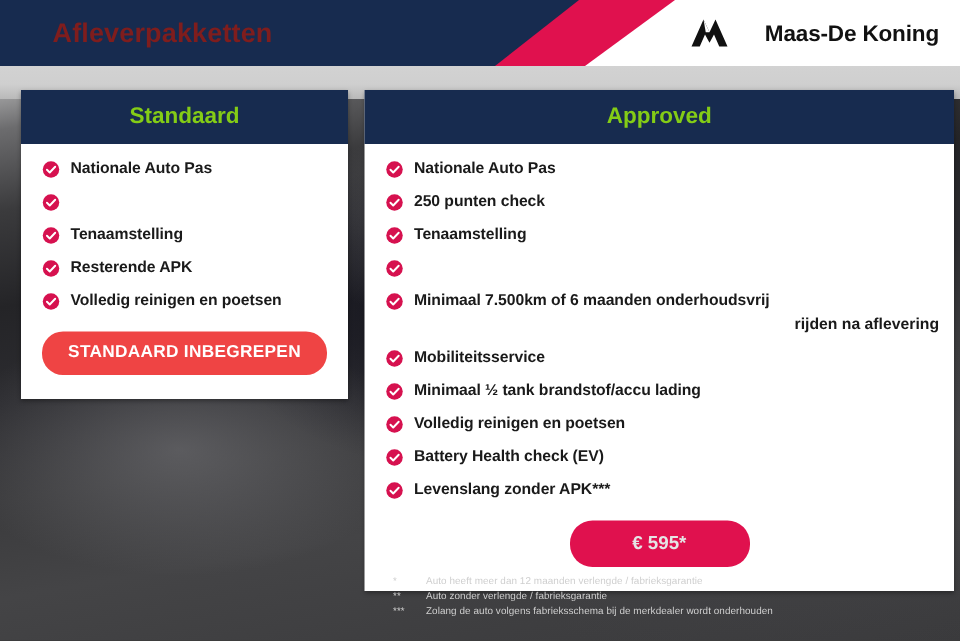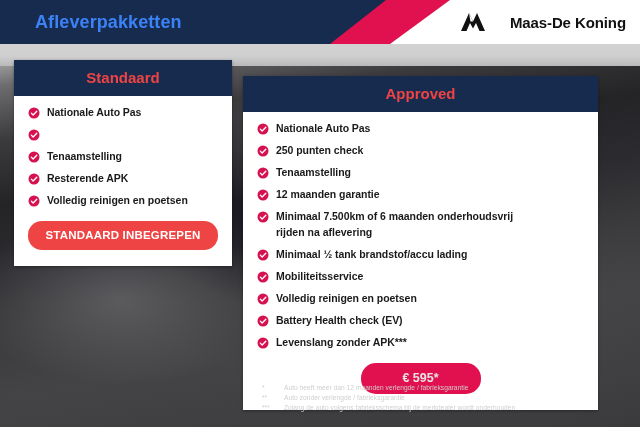--- a/index.html
+++ b/index.html
@@ -55,21 +55,21 @@
   .header-pink {
     position: absolute;
     left: 330px; top: 0; height: 44px; width: 120px;
     background: #e0114e;
     clip-path: polygon(56px 0, 120px 0, 60px 44px, 0 44px);
   }
   .header-title {
     position: absolute;
     left: 35px; top: 0; height: 44px;
     display: flex; align-items: center;
-    color: #3b82f6;
+    color: #7f1d1d;
     font-size: 18px;
     font-weight: bold;
     letter-spacing: 0.1px;
   }
   .brand {
     position: absolute;
     right: 14px; top: 0; height: 44px;
     display: flex; align-items: center; gap: 24px;
   }
   .brand-mark { width: 26px; height: 20px; display: block; }
@@ -82,29 +82,29 @@
   }
 
   
   .card {
     position: absolute;
     background: #ffffff;
     box-shadow: 0 1px 3px rgba(0,0,0,0.35);
   }
   .card-head {
     background: #172b4f;
-    color: #ef4444;
+    color: #84cc16;
     font-size: 15px;
     font-weight: bold;
     text-align: center;
     padding: 9px 4px 10px;
   }
   .card-body { padding: 9px 0 0 0; }
 
-  .feature-list { list-style: none; margin: 0; padding: 0; }
+  .feature-list { list-style: none; margin: 0; padding: 0; text-align: right; }
   .feature {
     display: flex;
     align-items: flex-start;
     gap: 7px;
     padding: 0 10px 0 14px;
     margin-bottom: 8px;
   }
   .check-icon {
     flex: none;
     width: 12px; height: 12px;
@@ -145,21 +145,21 @@
     font-weight: bold;
     letter-spacing: 0.2px;
     border-radius: 14px;
     padding: 8px 6px 9px;
     text-align: center;
     cursor: pointer;
   }
 
   
   #card-approved {
-    left: 243px; top: 76px; width: 355px;
+    left: 243px; top: 60px; width: 393px;
   }
   .price-row {
     display: flex;
     justify-content: center;
     gap: 22px;
     padding: 6px 0 16px;
   }
   .price-pill {
     border: none;
     background: #e0114e;
@@ -278,43 +278,42 @@
             <circle cx="12" cy="12" r="11" fill="#d6114f"></circle>
             <path d="M6.6 12.3 L10.3 16 L17.6 8.4" fill="none" stroke="#ffffff" stroke-width="2.6" stroke-linecap="round" stroke-linejoin="round"></path>
           </svg>
           <span class="feature-text">Tenaamstelling</span>
         </li>
         <li class="feature">
           <svg class="check-icon" viewBox="0 0 24 24">
             <circle cx="12" cy="12" r="11" fill="#d6114f"></circle>
             <path d="M6.6 12.3 L10.3 16 L17.6 8.4" fill="none" stroke="#ffffff" stroke-width="2.6" stroke-linecap="round" stroke-linejoin="round"></path>
           </svg>
-          <span class="feature-text">12 maanden garantie</span>
         </li>
         <li class="feature">
           <svg class="check-icon" viewBox="0 0 24 24">
             <circle cx="12" cy="12" r="11" fill="#d6114f"></circle>
             <path d="M6.6 12.3 L10.3 16 L17.6 8.4" fill="none" stroke="#ffffff" stroke-width="2.6" stroke-linecap="round" stroke-linejoin="round"></path>
           </svg>
           <span class="feature-text">Minimaal 7.500km of 6 maanden onderhoudsvrij</span>
         </li>
         <li class="feature-cont">rijden na aflevering</li>
         <li class="feature">
           <svg class="check-icon" viewBox="0 0 24 24">
             <circle cx="12" cy="12" r="11" fill="#d6114f"></circle>
             <path d="M6.6 12.3 L10.3 16 L17.6 8.4" fill="none" stroke="#ffffff" stroke-width="2.6" stroke-linecap="round" stroke-linejoin="round"></path>
           </svg>
+          <span class="feature-text">Mobiliteitsservice</span>
+        </li>
+        <li class="feature">
+          <svg class="check-icon" viewBox="0 0 24 24">
+            <circle cx="12" cy="12" r="11" fill="#d6114f"></circle>
+            <path d="M6.6 12.3 L10.3 16 L17.6 8.4" fill="none" stroke="#ffffff" stroke-width="2.6" stroke-linecap="round" stroke-linejoin="round"></path>
+          </svg>
           <span class="feature-text">Minimaal ½ tank brandstof/accu lading</span>
-        </li>
-        <li class="feature">
-          <svg class="check-icon" viewBox="0 0 24 24">
-            <circle cx="12" cy="12" r="11" fill="#d6114f"></circle>
-            <path d="M6.6 12.3 L10.3 16 L17.6 8.4" fill="none" stroke="#ffffff" stroke-width="2.6" stroke-linecap="round" stroke-linejoin="round"></path>
-          </svg>
-          <span class="feature-text">Mobiliteitsservice</span>
         </li>
         <li class="feature">
           <svg class="check-icon" viewBox="0 0 24 24">
             <circle cx="12" cy="12" r="11" fill="#d6114f"></circle>
             <path d="M6.6 12.3 L10.3 16 L17.6 8.4" fill="none" stroke="#ffffff" stroke-width="2.6" stroke-linecap="round" stroke-linejoin="round"></path>
           </svg>
           <span class="feature-text">Volledig reinigen en poetsen</span>
         </li>
         <li class="feature">
           <svg class="check-icon" viewBox="0 0 24 24">

